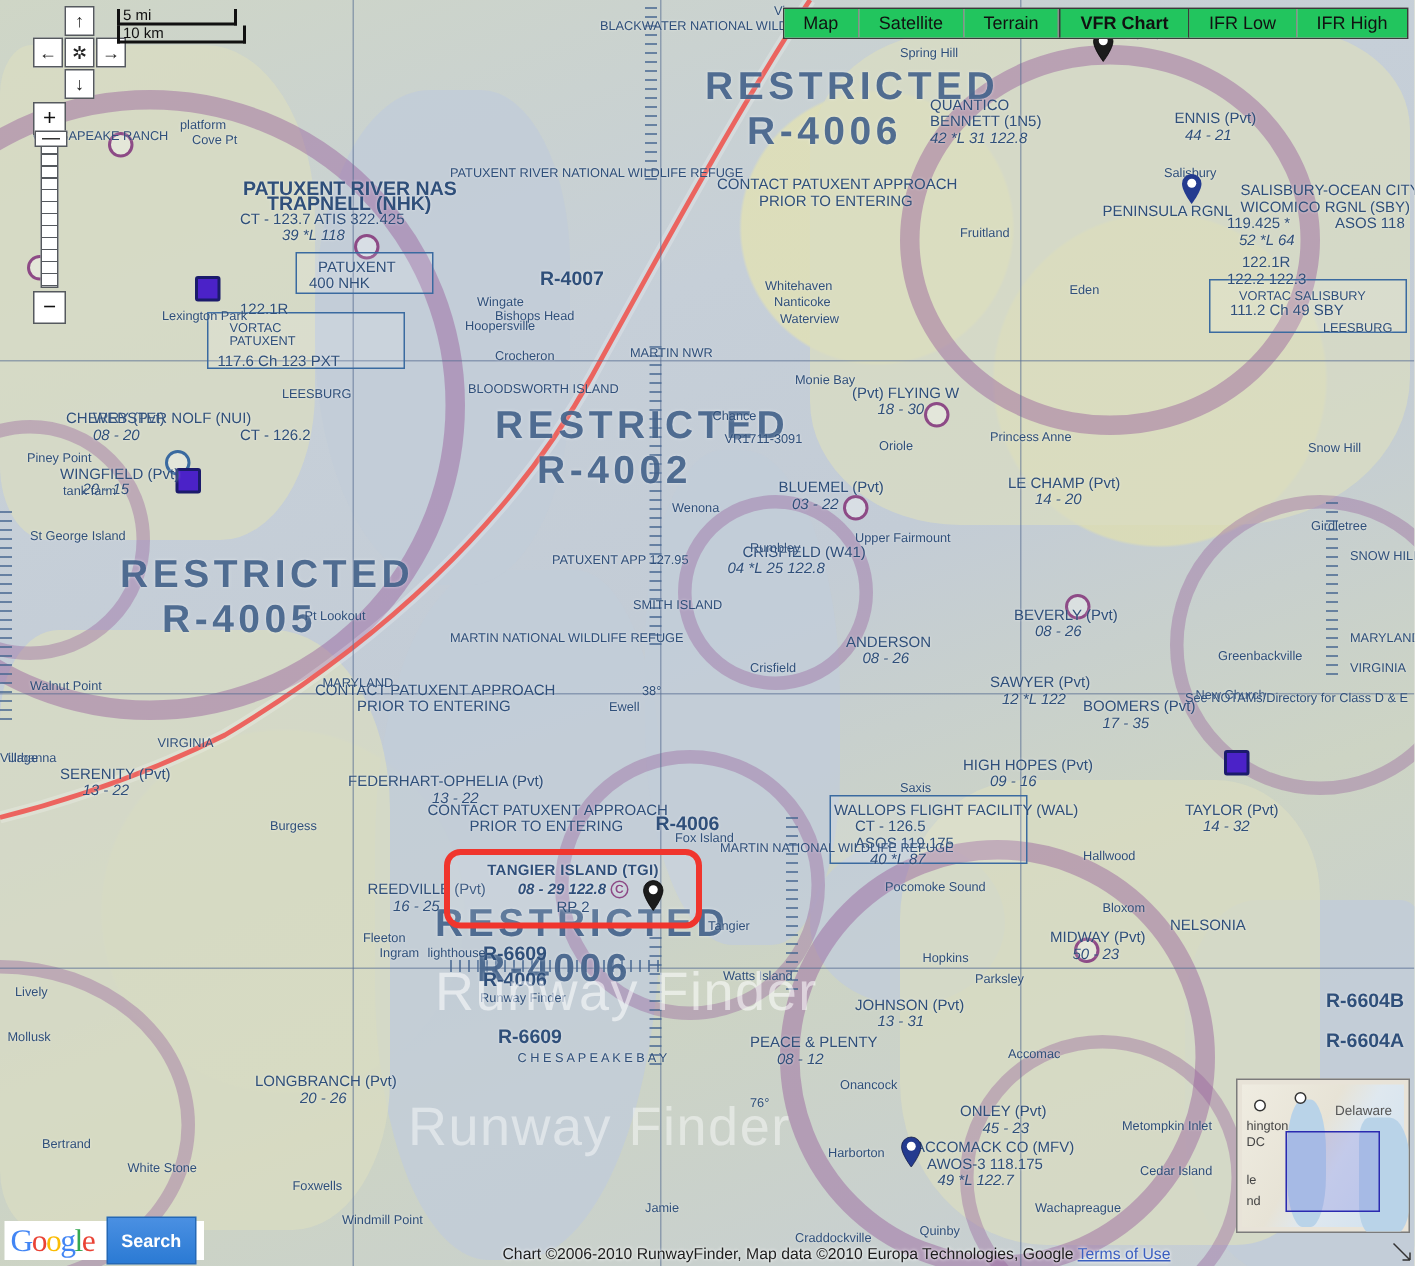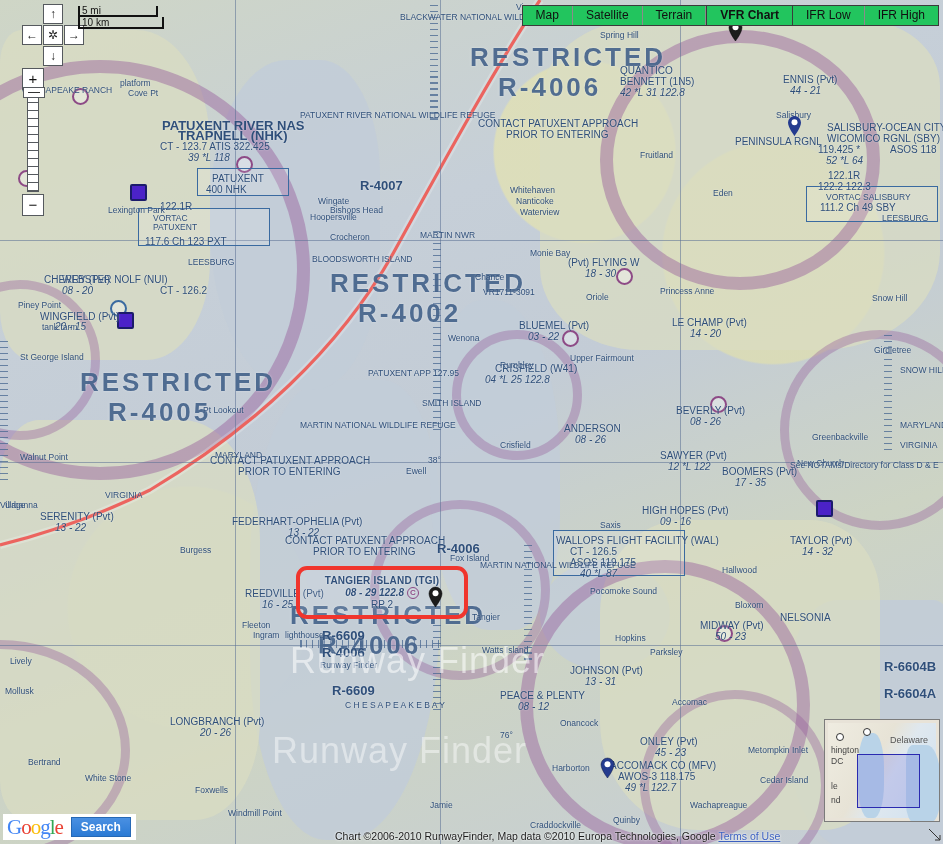--- a/index.html
+++ b/index.html
@@ -365,21 +365,21 @@
     border: 1px solid #a9a9a9;
     font-size: 12px;
     padding: 0 4px;
     box-sizing: border-box;
     color: #333;
     font-family: "Liberation Sans", sans-serif;
     outline: none;
   }
   #search-button {
     margin-left: 4px;
-    height: 20px;
+    height: 32px;
     padding: 0 9px;
     background: linear-gradient(#4a90e2,#2b7ad4);
     border: 1px solid #2568b5;
     color: #fff;
     font-size: 12px;
     font-weight: bold;
     cursor: pointer;
     font-family: "Liberation Sans", sans-serif;
   }
 

